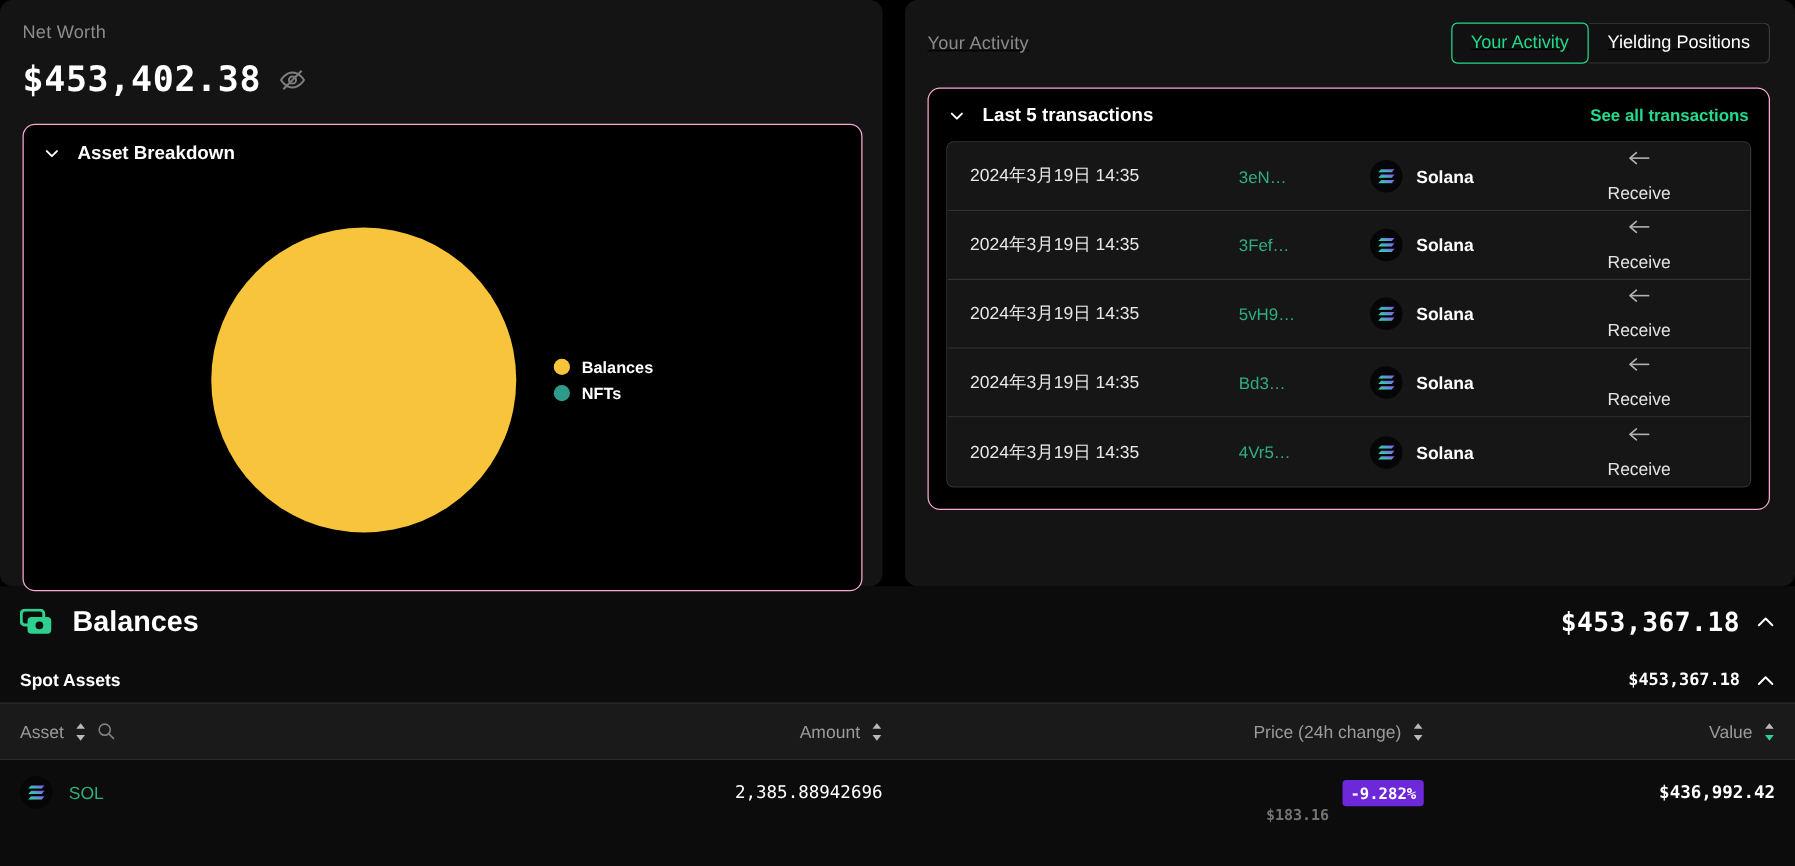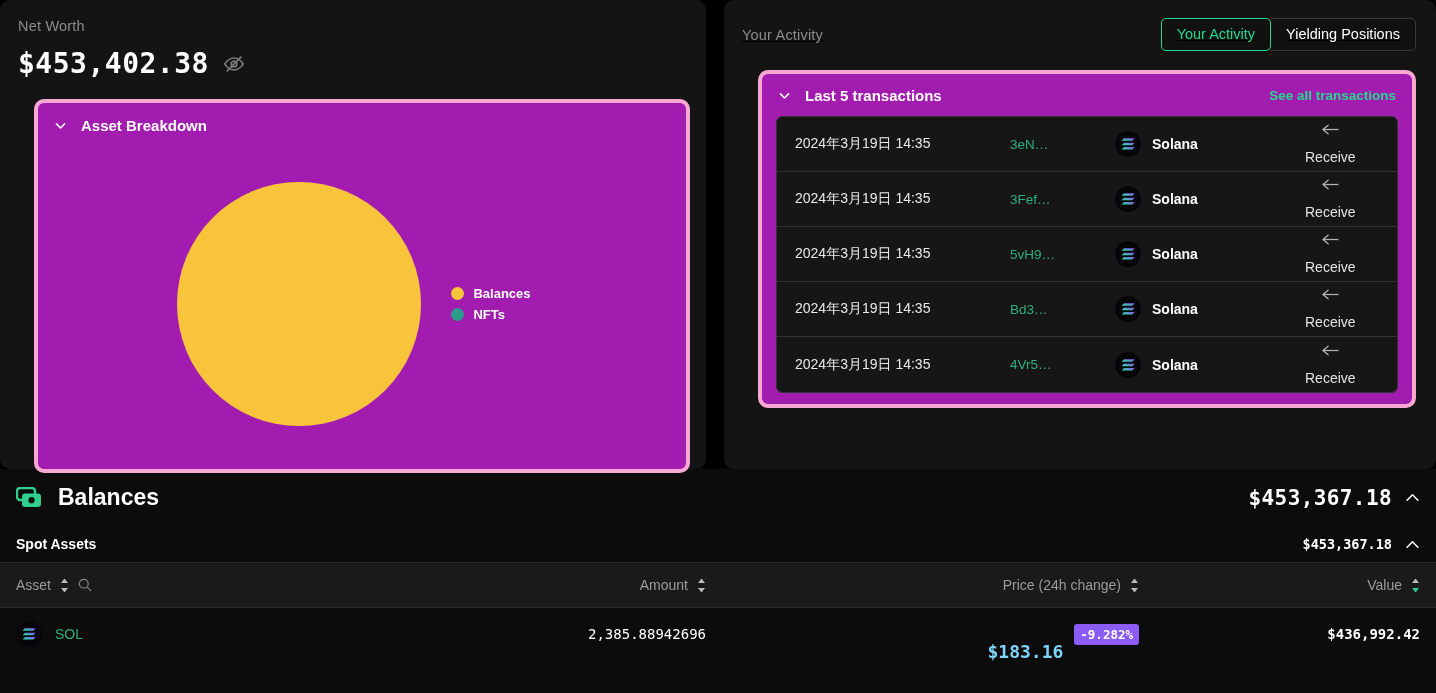--- a/index.html
+++ b/index.html
@@ -27,24 +27,23 @@
 
   .networth-row { display: flex; align-items: center; gap: 14px; margin-top: 13px; }
   .networth {
     font-family: "DejaVu Sans Mono", "Liberation Mono", monospace;
     font-size: 28px; font-weight: 700; color: #ffffff; letter-spacing: .5px;
   }
   .eye-off { width: 22px; height: 22px; opacity: .62; cursor: pointer; }
 
   
   .card {
-    background: #a21caf;
-    border: 4px solid #f9a8d4;
+    background: #000000;
+    border: 1px solid #f9a8d4;
     border-radius: 10px;
-    margin-left: 16px;
   }
   .breakdown-card {
     margin-top: 19px;
     height: 374px;
     padding: 14px 16px;
     position: relative;
   }
   .card-head { display: flex; align-items: center; gap: 14px; }
   .chev { width: 13px; height: 13px; flex: none; }
   .card-title { font-size: 15px; font-weight: 700; color: #ffffff; }
@@ -146,26 +145,26 @@
   .amount-cell {
     width: 410px; text-align: right; color: #ffffff; font-size: 14px;
     font-family: "DejaVu Sans Mono", "Liberation Mono", monospace;
   }
   .price-cell {
     flex: 1; display: flex; align-items: center; justify-content: flex-end; gap: 11px;
     padding-right: 6px;
   }
   .price-val {
     font-family: "DejaVu Sans Mono", "Liberation Mono", monospace;
-    font-size: 18px; font-weight: 700; color: #7dd3fc; margin-top: 35px;
+    font-size: 12px; font-weight: 700; color: #737373; margin-top: 35px;
   }
   .chg-badge {
     font-family: "DejaVu Sans Mono", "Liberation Mono", monospace;
     font-size: 12.5px; font-weight: 700; color: #ffffff;
-    background: #8b5cf6; border-radius: 3px; padding: 3px 6px;
+    background: #6d28d9; border-radius: 3px; padding: 3px 6px;
   }
   .value-cell {
     width: 275px; text-align: right;
     font-family: "DejaVu Sans Mono", "Liberation Mono", monospace;
     font-size: 14px; font-weight: 700; color: #ffffff;
   }
 </style>
 </head>
 <body>
 

